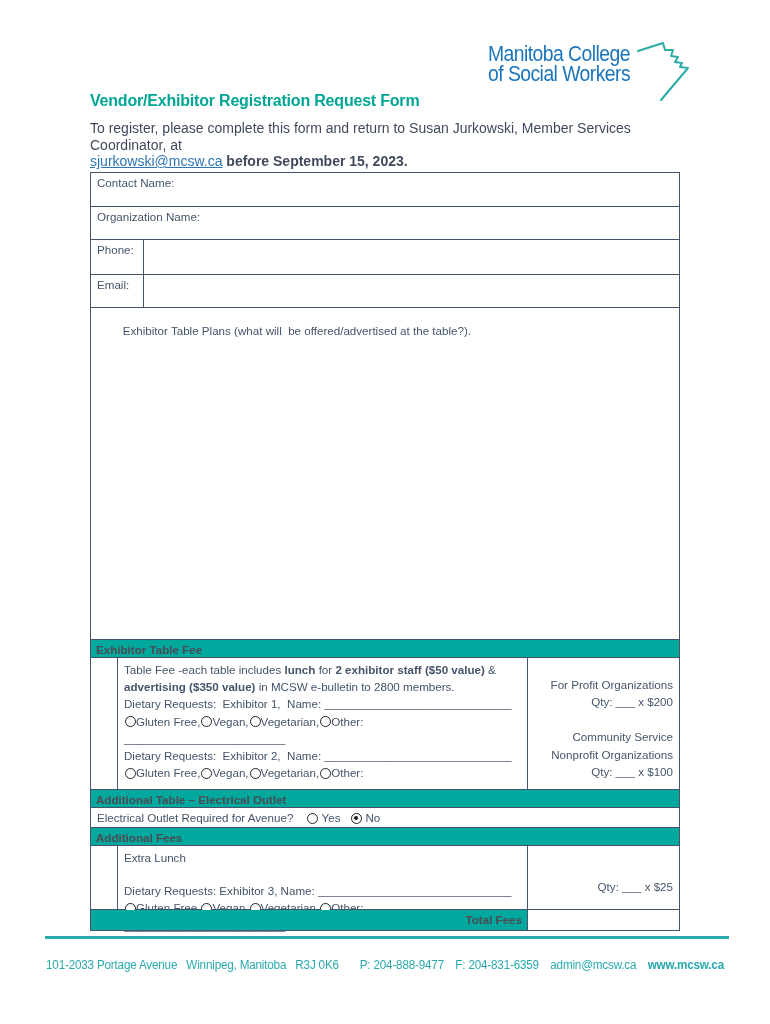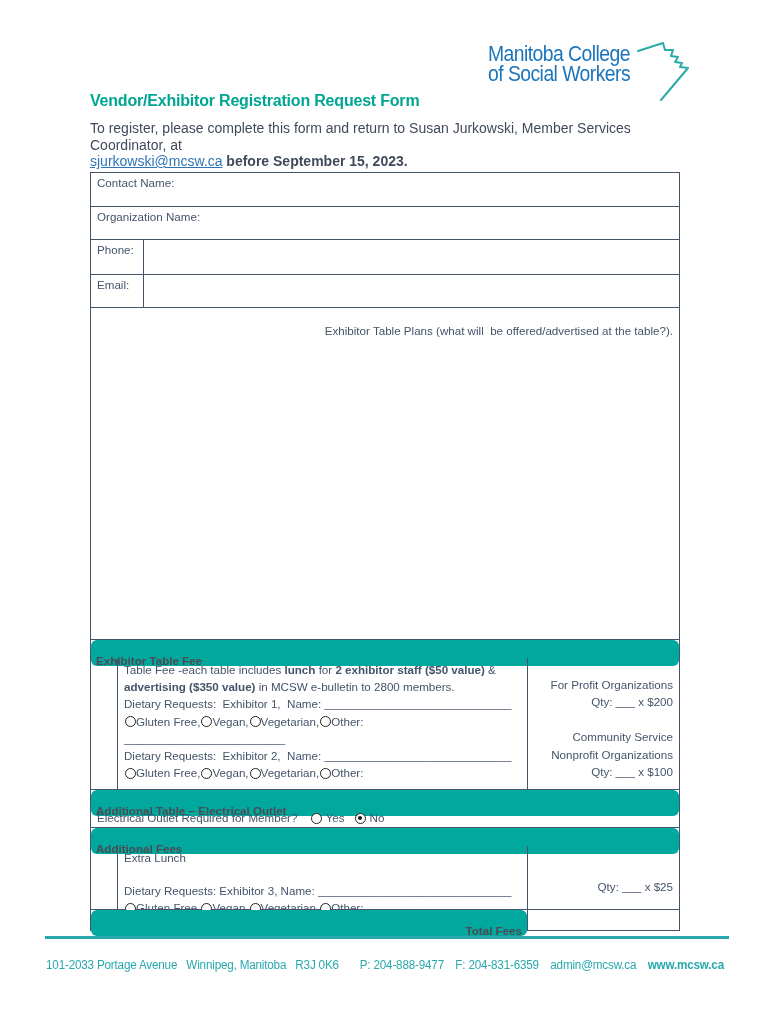--- a/index.html
+++ b/index.html
@@ -31,29 +31,29 @@
   .intro b { font-weight:bold; }
 
   
   .tbl {
     position:absolute; top:172px; left:90px; width:590px;
     border:1.5px solid #44546A; font-size:11.6px; color:#44546A;
   }
   .row { border-bottom:1.5px solid #44546A; display:flex; align-items:stretch; }
   .row:last-child { border-bottom:none; }
   .cell { padding:3px 6px; }
-  .h35{height:34px;} .h34{height:33px;} .h36{height:35px;} .h333{height:332px;text-align:right;}
+  .h35{height:34px;} .h34{height:33px;} .h36{height:35px;} .h333{height:332px;}
   .h18{height:18px;} .h106{height:132px;} .h20{height:20px;} .h64{height:64px;}
   .label-cell { width:53px; border-right:1.5px solid #44546A; flex:none; }
   .grow { flex:1 1 auto; min-width:0; }
   .narrow-cell { width:27px; flex:none; border-right:1.5px solid #44546A; }
   .fee-right { width:152px; flex:none; border-left:1.5px solid #44546A;
                text-align:right; padding:18px 6px; line-height:17.4px; }
   .teal-bar { background:#00A89E; color:#4C4A52; font-weight:bold;
-              padding:13px 5px; line-height:15px;border-radius:6px; }
+              padding:2px 5px; line-height:15px; }
   .teal-bar.total { text-align:right; }
   .line { line-height:17.2px; }
   .pre { white-space:pre-wrap; }
   .feecell { padding:3px 4px 0 6px; }
   .desc b { font-weight:bold; }
 
   
   .radio {
     display:inline-block; width:11px; height:11px; border:1.8px solid #222;
     border-radius:50%; vertical-align:-1.5px; margin:0 0 0 1px; background:#fff;
@@ -155,21 +155,21 @@
         <div class="pre">Qty: ___ x $100</div>
       </div>
     </div>
 
     <div class="row h18">
       <div class="teal-bar grow">Additional Table – Electrical Outlet</div>
     </div>
 
     <div class="row h20">
       <div class="grow elec-row">
-        <span class="pre">Electrical Outlet Required for Member? </span><span class="radio"></span><span>Yes</span><span class="radio checked"></span><span>No</span>
+        <span class="pre">Electrical Outlet Required for Avenue? </span><span class="radio"></span><span>Yes</span><span class="radio checked"></span><span>No</span>
       </div>
     </div>
 
     <div class="row h18">
       <div class="teal-bar grow">Additional Fees</div>
     </div>
 
     <div class="row h64">
       <div class="narrow-cell"></div>
       <div class="grow feecell">

